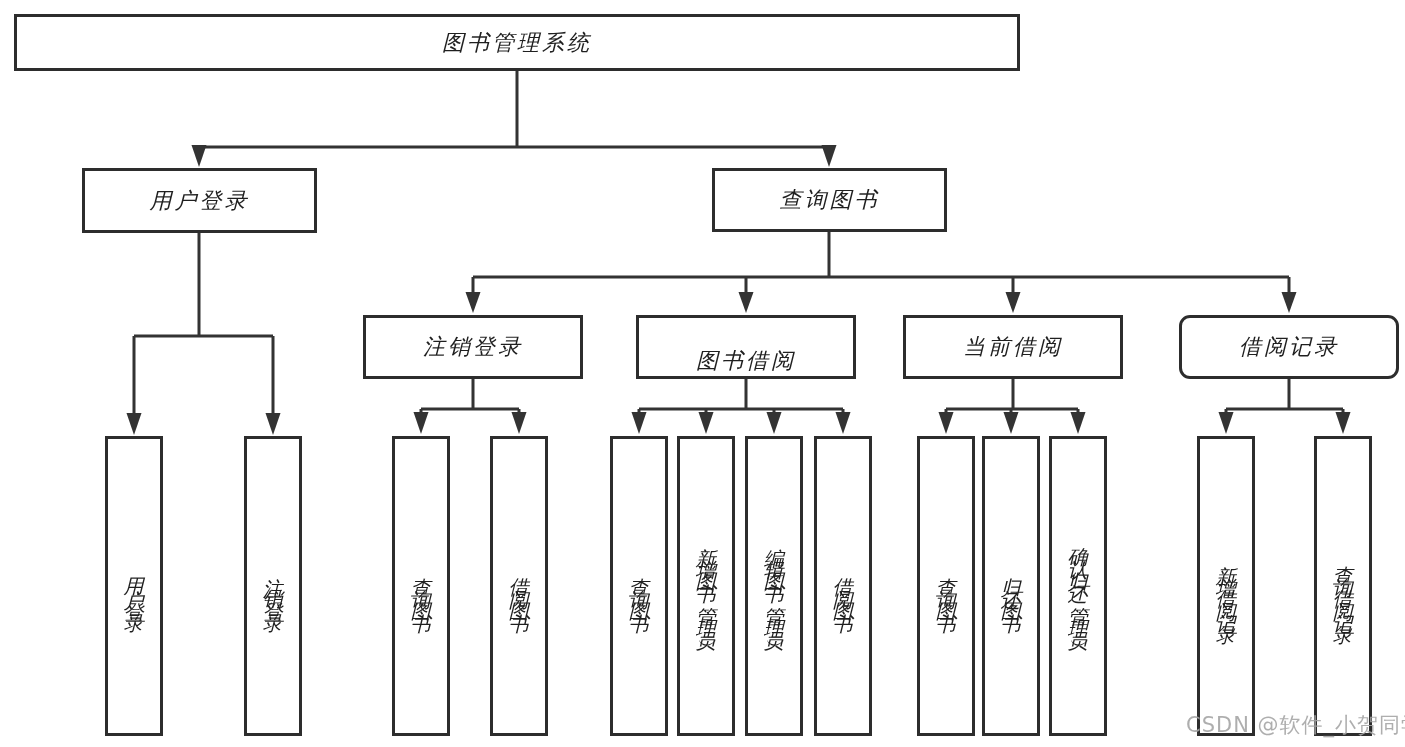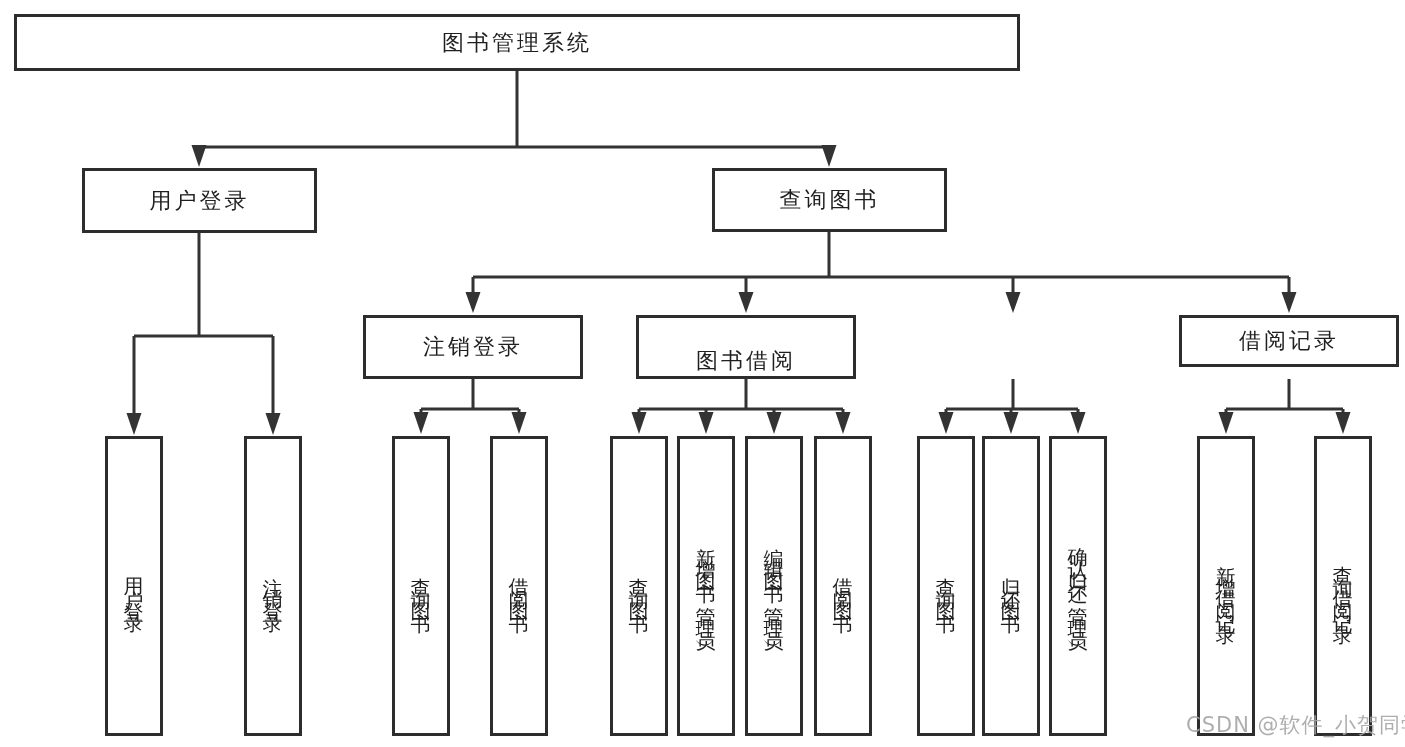--- a/index.html
+++ b/index.html
@@ -20,20 +20,21 @@
   .node {
     position: absolute;
     box-sizing: border-box;
     background: #ffffff;
     border: 3px solid #2d2d2d;
     display: flex;
     align-items: center;
     justify-content: center;
     z-index: 2;
     color: #1f1f1f;
+    font-style: italic;
   }
   .node.h span {
     font-size: 22px;
     letter-spacing: 3px;
     white-space: nowrap;
     color: #1f1f1f;
   }
   .node.v span {
     writing-mode: vertical-rl;
     text-orientation: mixed;
@@ -121,21 +122,24 @@
   <div class="node h" style="left:712px; top:168px; width:235px; height:64px;">
     <span>查询图书</span>
   </div>
 
   <div class="node h" style="left:363px; top:315px; width:220px; height:64px;">
     <span>注销登录</span>
   </div>
   <div class="node h" style="left:636px; top:315px; width:220px; height:64px;align-items:flex-end;">
     <span>图书借阅</span>
   </div>
-  <div class="node h" style="left:1179px; top:315px; width:220px; height:52px;">
+  <div class="node h" style="left:903px; top:315px; width:220px; height:64px;">
+    <span>当前借阅</span>
+  </div>
+  <div class="node h" style="left:1179px; top:315px; width:220px; height:64px;border-radius:11px;">
     <span>借阅记录</span>
   </div>
 
   <div class="node v" style="left:105px; top:436px; width:58px; height:300px;">
     <span>用户登录</span>
   </div>
   <div class="node v" style="left:244px; top:436px; width:58px; height:300px;">
     <span>注销登录</span>
   </div>
   <div class="node v" style="left:392px; top:436px; width:58px; height:300px;">

